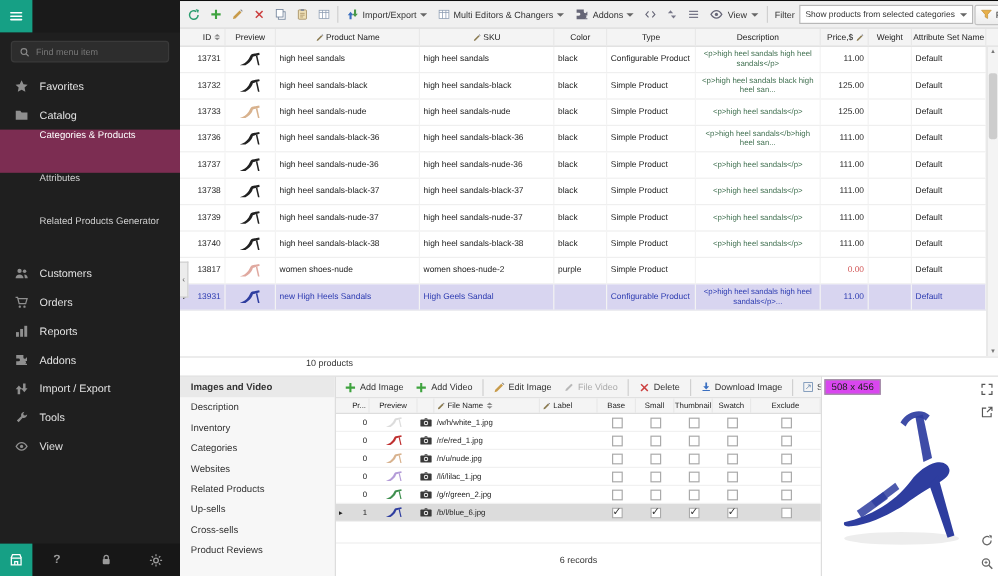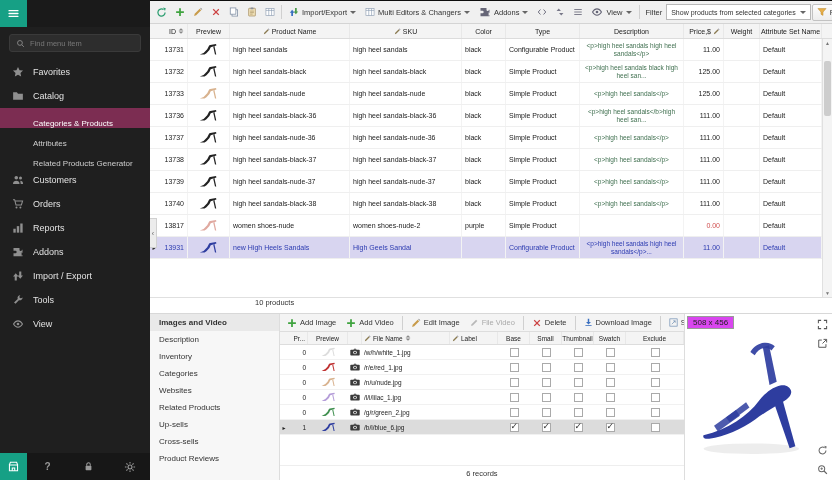--- a/index.html
+++ b/index.html
@@ -10,21 +10,21 @@
 
 .sidebar{width:150px;min-width:150px;background:#1f1f1f;display:flex;flex-direction:column;color:#d0d0d0;}
 .sb-top{height:27px;background:#1a1a1a;display:flex;align-items:center;}
 .hamburger{width:27px;height:27px;background:#16a085;display:flex;align-items:center;justify-content:center;cursor:pointer;}
 .sb-search{margin:7px 9px 5px;background:#2d2d2d;border:1px solid #3a3a3a;border-radius:3px;height:18px;display:flex;align-items:center;padding:0 6px;gap:5px;}
 .sb-search input{background:transparent;border:0;outline:0;color:#cfcfcf;font-size:7.5px;width:100%;font-family:inherit;}
 .sb-search input::placeholder{color:#787878;}
 .sb-menu{flex:1;overflow:hidden;padding-top:3px;}
 .sb-item{height:24px;display:flex;align-items:center;gap:9px;padding:0 11px;font-size:9px;color:#e2e2e2;cursor:pointer;}
 .sb-item .ic{width:13px;height:13px;color:#8f8f8f;display:flex;align-items:center;justify-content:center;}
-.sb-sub{height:20px;display:flex;align-items:flex-end;padding:0 11px 0 33px;font-size:8px;color:#cfcfcf;cursor:pointer;}
+.sb-sub{height:36px;display:flex;align-items:flex-start;padding:0 11px 0 33px;font-size:8px;color:#cfcfcf;cursor:pointer;}
 .sb-sub.active{background:#7c2d52;color:#fff;}
 .sb-bottom{height:27px;background:#171717;display:flex;align-items:center;}
 .sb-store{width:27px;height:27px;background:#16a085;display:flex;align-items:center;justify-content:center;cursor:pointer;}
 .sb-bot-icons{flex:1;display:flex;justify-content:space-around;align-items:center;color:#9a9a9a;}
 .sb-bicon{width:16px;height:16px;display:flex;align-items:center;justify-content:center;font-size:10px;font-weight:bold;color:#9a9a9a;cursor:pointer;}
 
 
 .main{flex:1;display:flex;flex-direction:column;min-width:0;border-top:1px solid #0d0d0d;}
 .toolbar{height:23px;background:#f0f0f0;border-bottom:1px solid #d4d4d4;display:flex;align-items:center;padding:0 3px;gap:1px;white-space:nowrap;overflow:hidden;}
 .tbi{width:17px;height:17px;display:flex;align-items:center;justify-content:center;border-radius:2px;cursor:pointer;flex:0 0 auto;}
@@ -83,21 +83,21 @@
 .w-mark{width:8px;min-width:8px;justify-content:center;font-size:6px;border-right:none;}
 .w-pr{width:20px;min-width:20px;justify-content:flex-end;}
 .w-prev{width:40px;min-width:40px;justify-content:center;}
 .w-cam{width:14px;min-width:14px;justify-content:center;}
 .w-file{width:88px;min-width:88px;justify-content:flex-start;}
 .w-label{width:48px;min-width:48px;justify-content:flex-start;}
 .w-cb{width:32px;min-width:32px;justify-content:center;}
 .w-excl{flex:1;justify-content:center;}
 .cb{width:9px;height:9px;border:1px solid #aaa;background:#fff;position:relative;display:inline-block;}
 .cb.checked::after{content:"✓";position:absolute;top:-3px;left:0;font-size:9px;color:#333;}
-.b-footer{margin-top:auto;height:15px;display:flex;align-items:center;justify-content:center;font-size:7.5px;color:#333;border-top:1px solid #eee;}
+.b-footer{margin-top:auto;height:28px;display:flex;align-items:center;justify-content:center;font-size:7.5px;color:#333;border-top:1px solid #eee;}
 
 
 .preview{width:147px;min-width:147px;position:relative;background:#fff;overflow:hidden;}
 .size-badge{position:absolute;top:2px;left:2px;border:1px solid #9a9a9a;background:#d946ef;padding:1px 5px;font-size:8px;color:#222;z-index:2;}
 .pv-icons-tr{position:absolute;top:3px;right:3px;display:flex;flex-direction:column;gap:5px;z-index:2;}
 .pv-icons-br{position:absolute;bottom:4px;right:3px;display:flex;flex-direction:column;gap:5px;z-index:2;}
 .pvi{width:14px;height:14px;display:flex;align-items:center;justify-content:center;cursor:pointer;}
 .pv-img{position:absolute;inset:0;display:flex;align-items:center;justify-content:center;}
 .pen{display:flex;align-items:center;}
 .sic{display:flex;align-items:center;}

